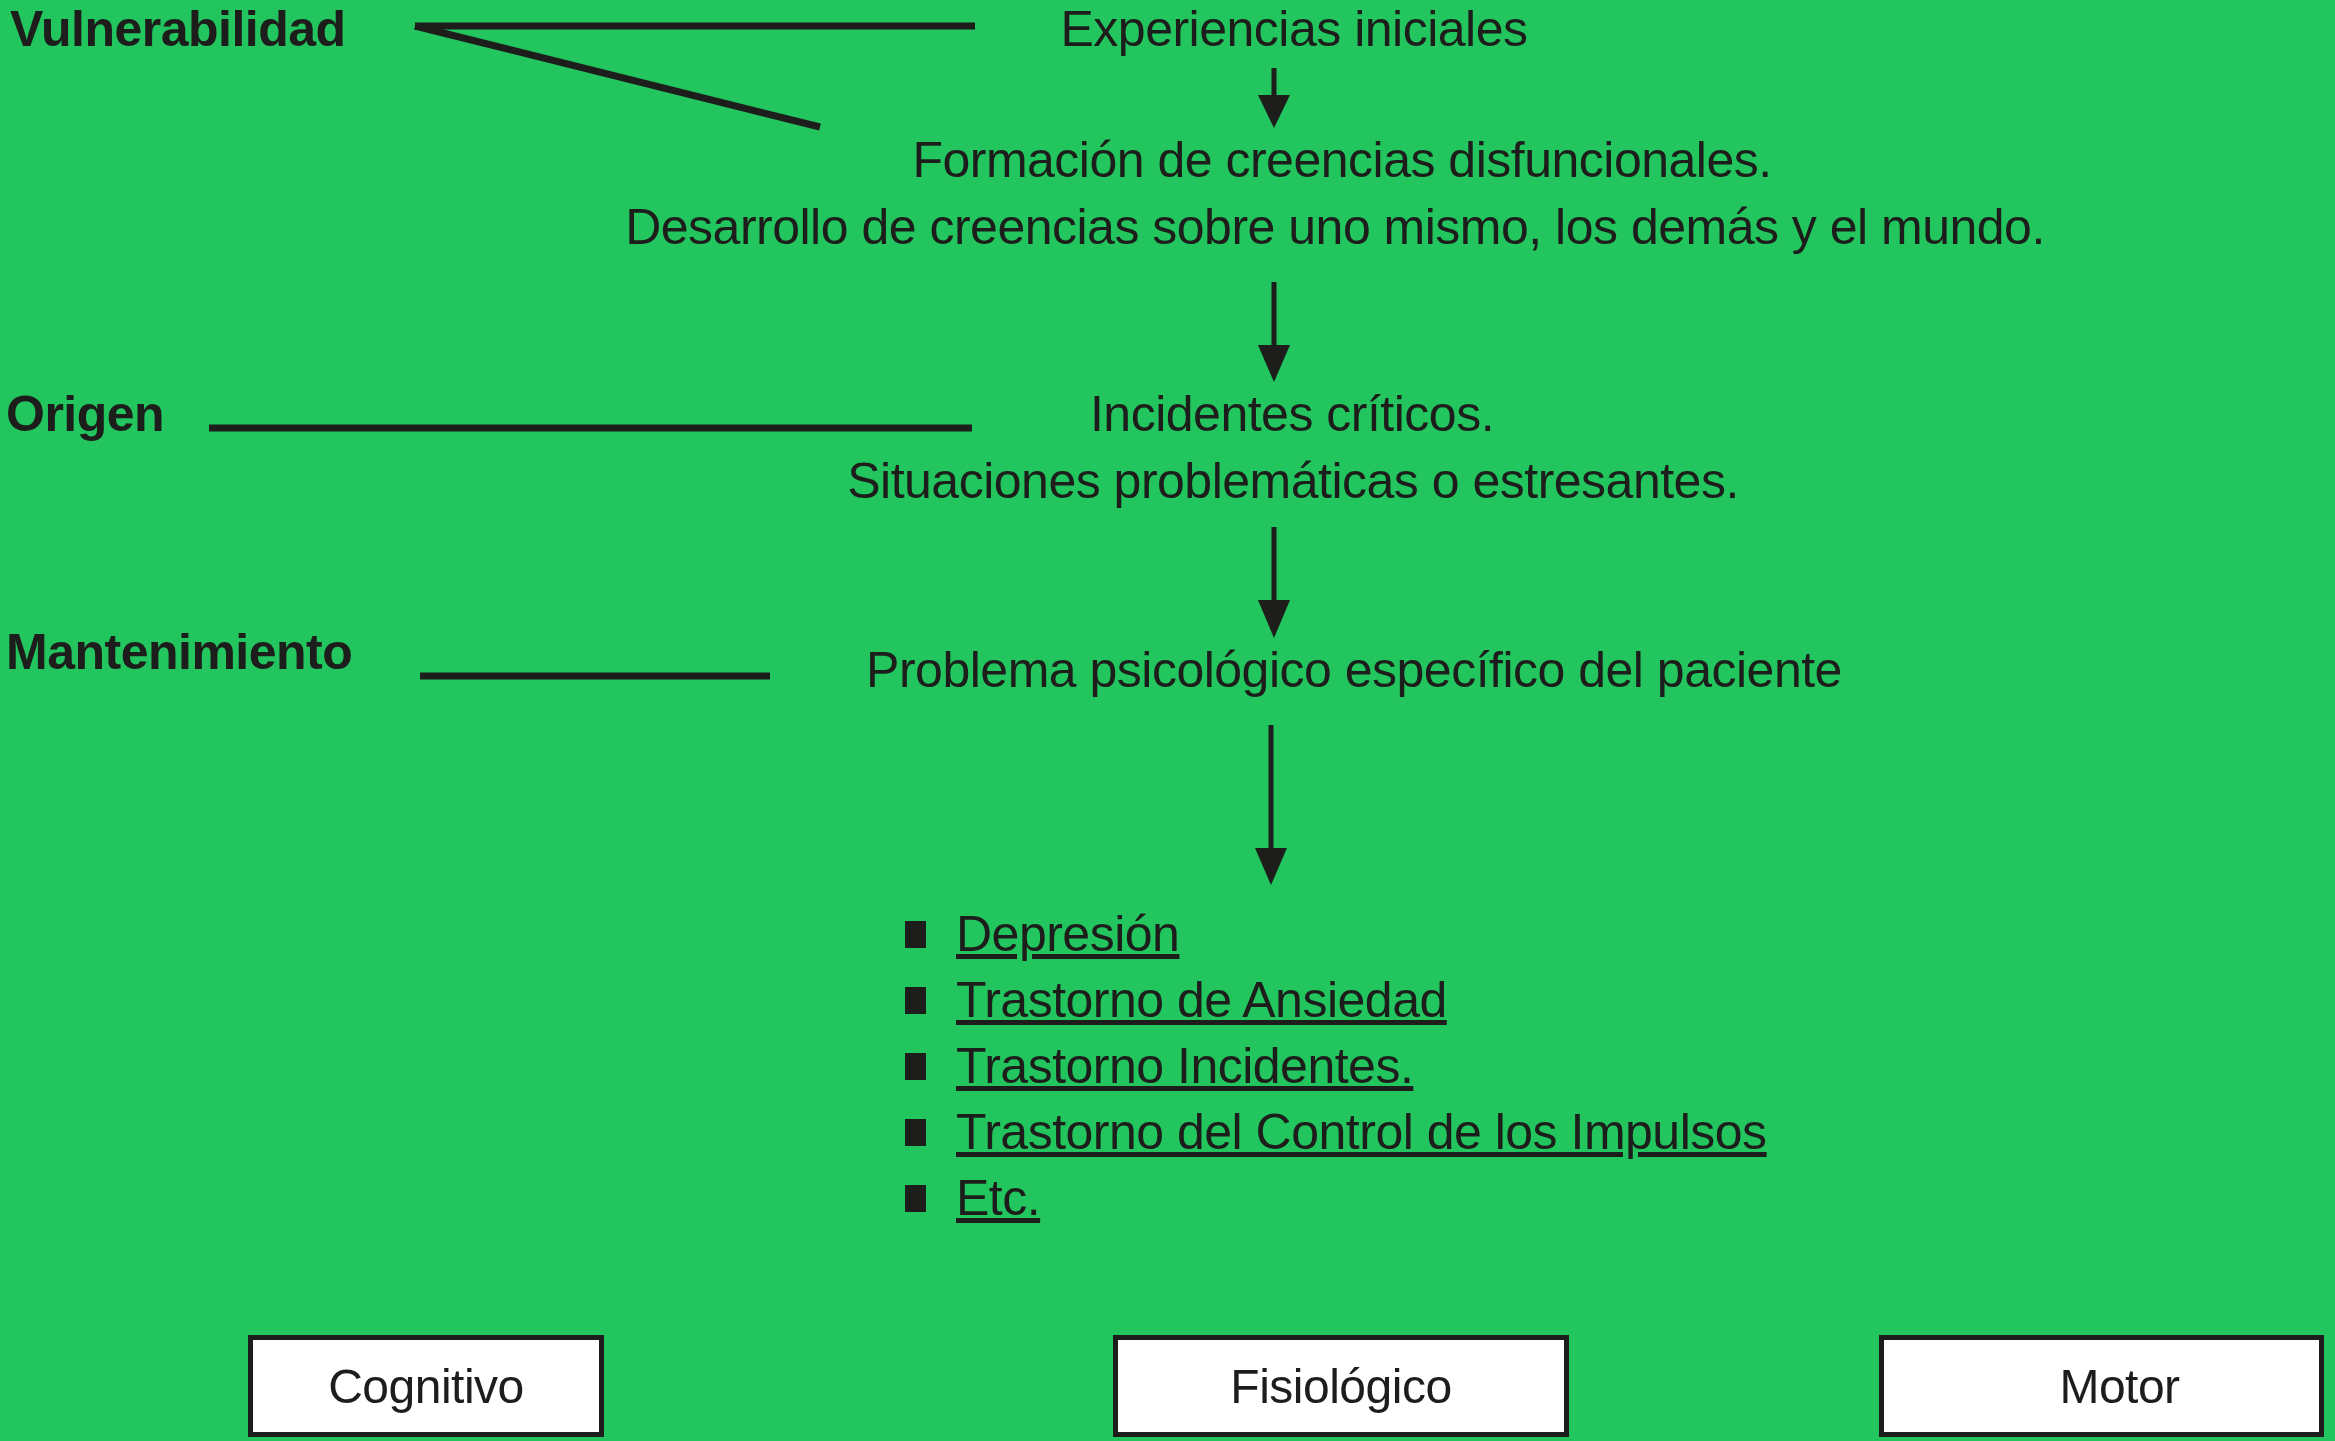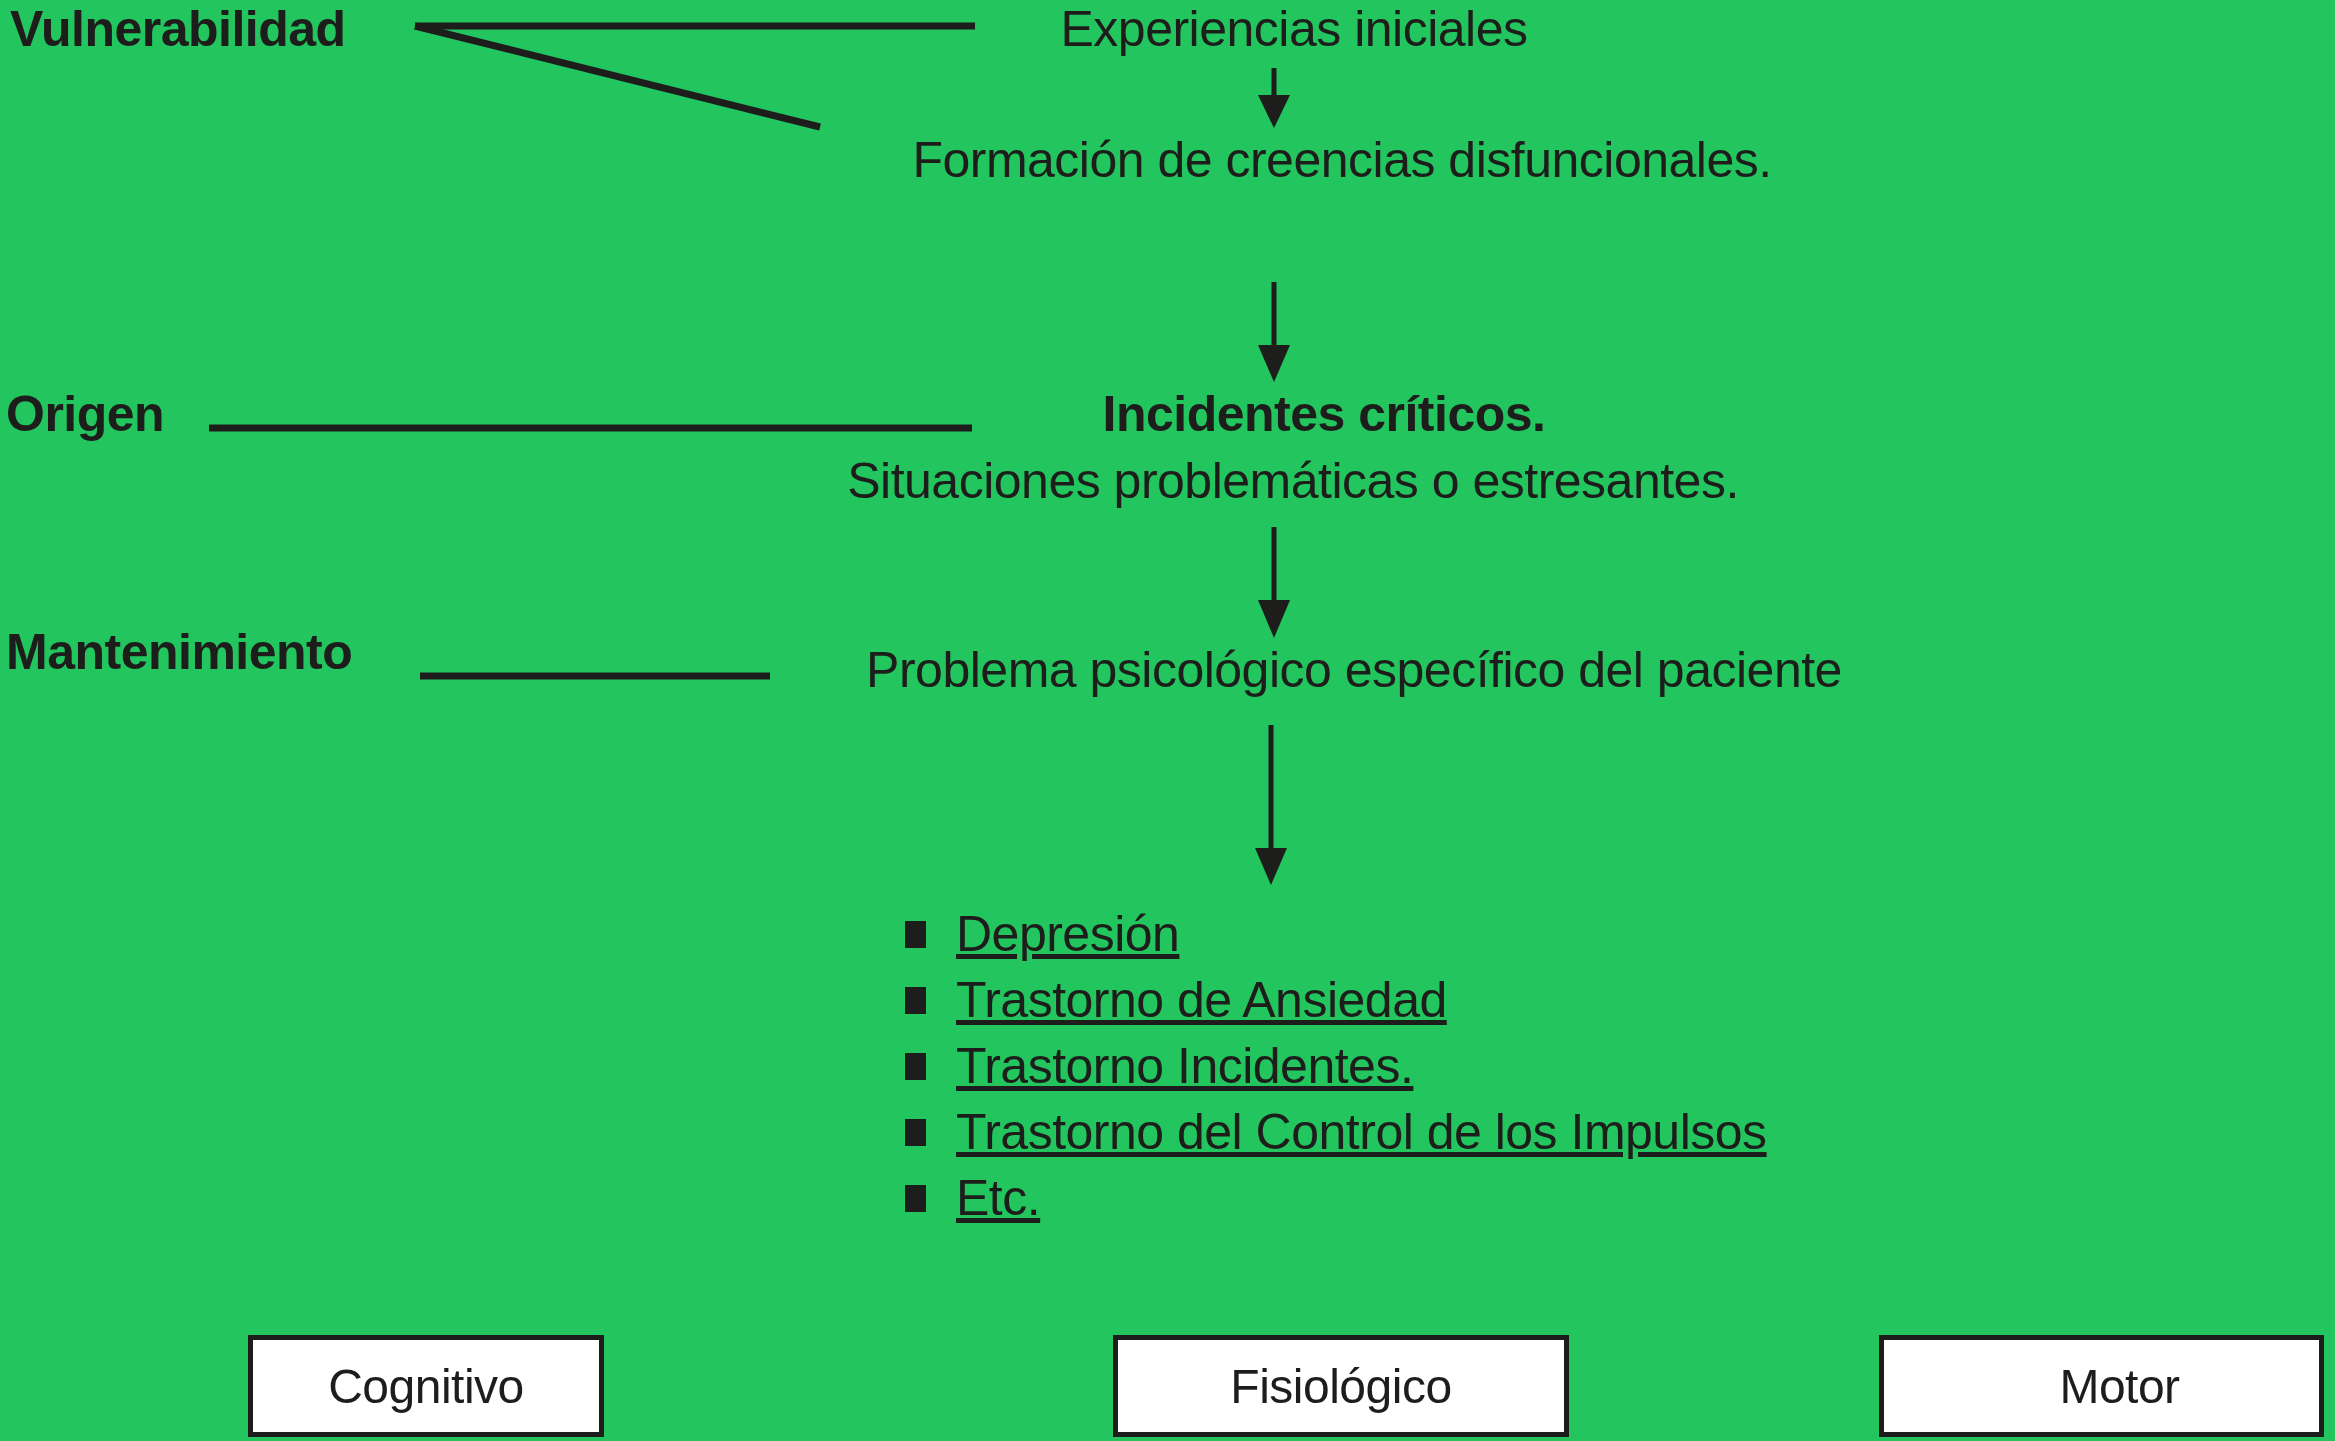--- a/index.html
+++ b/index.html
@@ -33,21 +33,21 @@
 
   
   #lbl-vulnerabilidad { left: 10px;  top: 0px; }
   #lbl-origen         { left: 6px;   top: 385px; }
   #lbl-mantenimiento  { left: 6px;   top: 623px; }
 
   
   #lbl-experiencias { left: 1294px; top: 0px; }
   #lbl-formacion    { left: 1342px; top: 131px; }
   #lbl-desarrollo   { left: 1335px; top: 198px; }
-  #lbl-incidentes   { left: 1324px; top: 385px; font-weight: bold; }
+  #lbl-incidentes   { left: 1292px; top: 385px; }
   #lbl-situaciones  { left: 1293px; top: 452px; }
   #lbl-problema     { left: 1354px; top: 641px; }
 
   
   #disorder-list {
     position: absolute;
     left: 905px;
     top: 901px;
     margin: 0; padding: 0;
     list-style: none;
@@ -123,20 +123,21 @@
       <polygon points="1255,848 1287,848 1271,885" fill="#1d1d1b"></polygon>
     </g>
   </svg>
 
   <div class="lbl bold" id="lbl-vulnerabilidad">Vulnerabilidad</div>
   <div class="lbl bold" id="lbl-origen">Origen</div>
   <div class="lbl bold" id="lbl-mantenimiento">Mantenimiento</div>
 
   <div class="lbl centered" id="lbl-experiencias">Experiencias iniciales</div>
   <div class="lbl centered" id="lbl-formacion">Formación de creencias disfuncionales.</div>
+  <div class="lbl centered" id="lbl-desarrollo">Desarrollo de creencias sobre uno mismo, los demás y el mundo.</div>
   <div class="lbl centered" id="lbl-incidentes">Incidentes críticos.</div>
   <div class="lbl centered" id="lbl-situaciones">Situaciones problemáticas o estresantes.</div>
   <div class="lbl centered" id="lbl-problema">Problema psicológico específico del paciente</div>
 
   <ul id="disorder-list">
     <li>
       <span class="bullet-square"></span>
       <span>Depresión</span>
     </li>
     <li>

